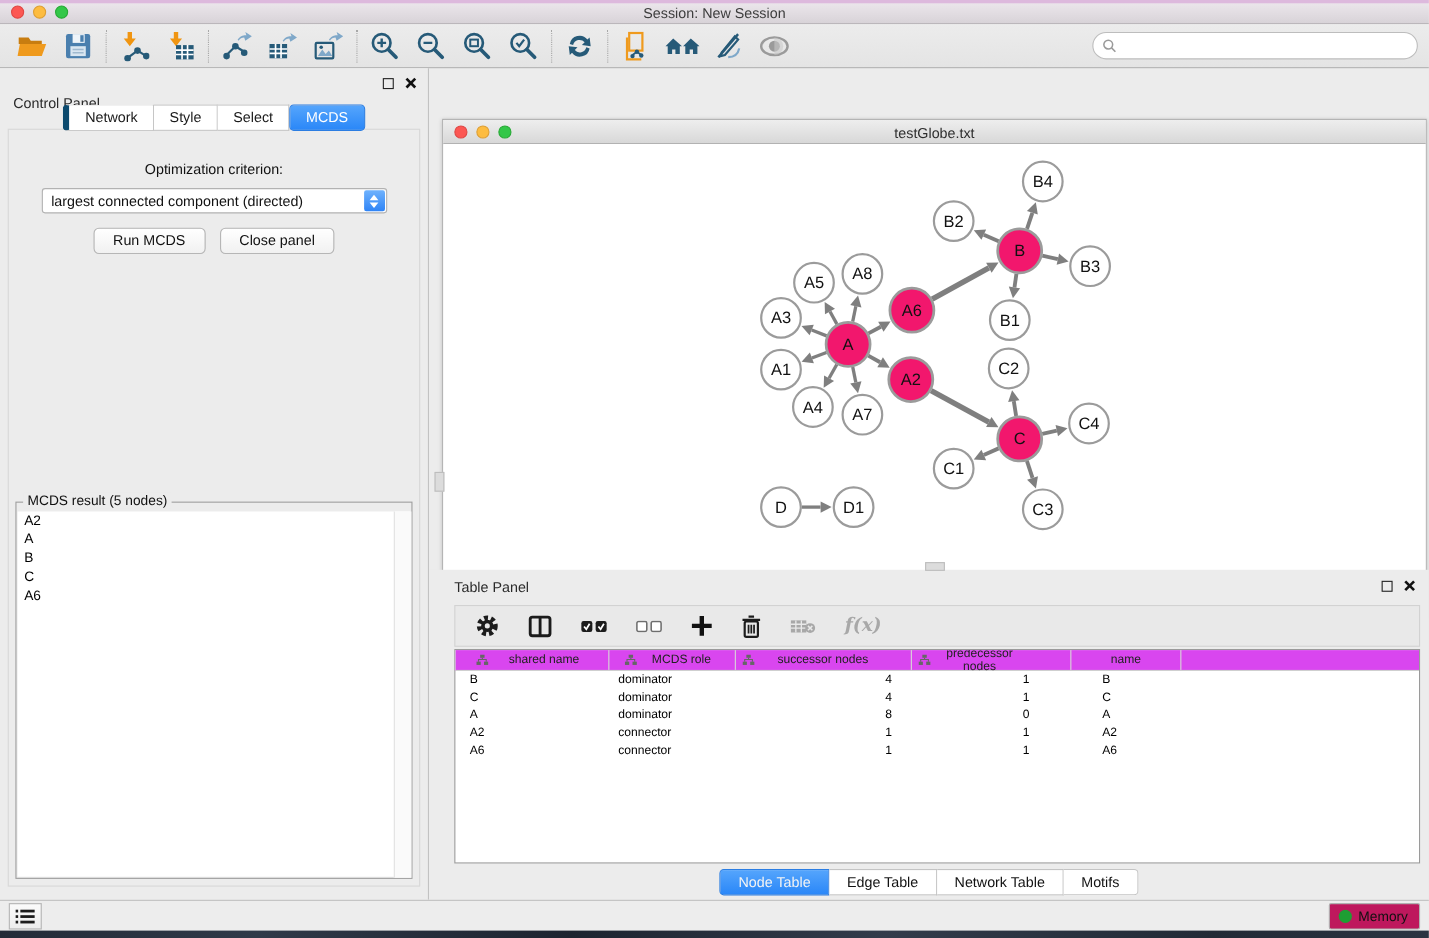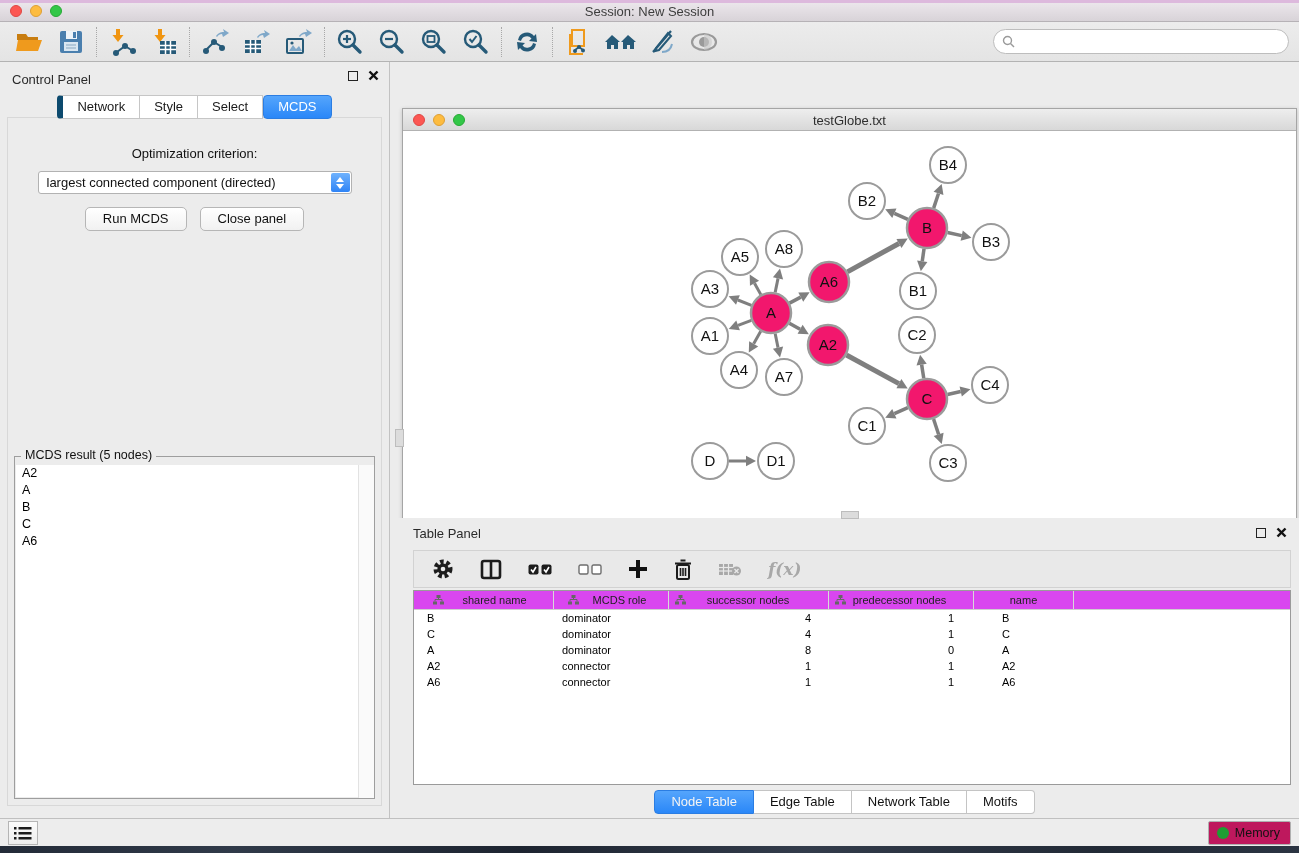--- a/index.html
+++ b/index.html
@@ -25,21 +25,21 @@
   .tb-btn { width:42px; height:34px; display:flex; align-items:center; justify-content:center; }
   .tb-sep { width:1px; height:30px; border-left:1px dotted #a8a8a8; margin:0 4px; }
   .search-wrap { position:absolute; right:10px; top:7px; width:296px; height:25px;
     background:#fff; border:1px solid #bdbdbd; border-radius:13px; display:flex; align-items:center; padding-left:8px; }
   .search-wrap input { border:none; outline:none; flex:1; font-size:12px; background:transparent; font-family:"Liberation Sans",sans-serif; }
 
   
   .control-panel { position:absolute; left:0; top:62px; width:390px; height:756px;
     background:#ececec; border-right:1px solid #c2c2c2; }
   .panel-header { position:relative; height:28px; }
-  .panel-title { position:absolute; left:12px; top:10px; font-size:13px; color:#2a2a2a; }
+  .panel-title { position:absolute; left:12px; top:24px; font-size:13px; color:#2a2a2a; }
   .panel-icons { position:absolute; right:10px; top:8px; display:flex; gap:10px; align-items:center; }
   .float-icon { width:10px; height:10px; border:1.6px solid #222; background:transparent; }
 
   .cp-tabs { position:absolute; top:33px; left:0; right:0; display:flex; justify-content:center; z-index:2; }
   .cp-tab { padding:3px 14px 4px; background:#fff; border:1px solid #c6c6c6; border-left:none;
     font-size:13px; color:#1a1a1a; }
   .cp-tab:first-child { border-left:6px solid #0c4a6e; border-radius:4px 0 0 4px; }
   .cp-tab.last { border-radius:0 4px 4px 0; }
   .cp-tab.active { background:linear-gradient(#55a5fc,#2a87f8); color:#fff; border:1px solid #2b7de2; border-radius:4px; }
 
@@ -84,21 +84,21 @@
   .table-box { position:absolute; left:23px; right:8px; top:72px; bottom:33px; background:#fff; border:1px solid #9a9a9a; overflow:hidden; }
   .thead { display:flex; height:19px; background:#d946ef; border-bottom:1px solid #cfcfcf; }
   .th { display:flex; align-items:center; border-right:1px solid #d8d8d8; font-size:11px; color:#222; position:relative; }
   .th .hier { margin-left:6px; }
   .th .th-label { flex:1; text-align:center; padding-right:8px; }
   .tbody .tr { display:flex; height:16px; }
   .td { font-size:11px; color:#000; line-height:16px; white-space:nowrap; overflow:hidden; }
   .c0 { width:140px; padding-left:13px; }
   .c1 { width:115px; padding-left:8px; }
   .c2 { width:160px; text-align:right; padding-right:18px; }
-  .c3 { width:145px; text-align:right; padding-right:20px; }
+  .c3 { width:145px; text-align:right; padding-right:38px; }
   .c4 { width:100px; padding-left:28px; }
   .cfill { flex:1; border-right:none !important; }
 
   .tp-tabs { position:absolute; bottom:4px; left:0; right:0; display:flex; justify-content:center; }
   .tp-tab { padding:3px 16px 4px; background:#fff; border:1px solid #c4c4c4; border-left:none; font-size:13px; color:#111; }
   .tp-tab:first-child { border-left:1px solid #c4c4c4; border-radius:4px 0 0 4px; }
   .tp-tab.last { border-radius:0 4px 4px 0; }
   .tp-tab.active { background:linear-gradient(#55a5fc,#2a87f8); color:#f4f4f4; border:1px solid #2b7de2; }
 
   

